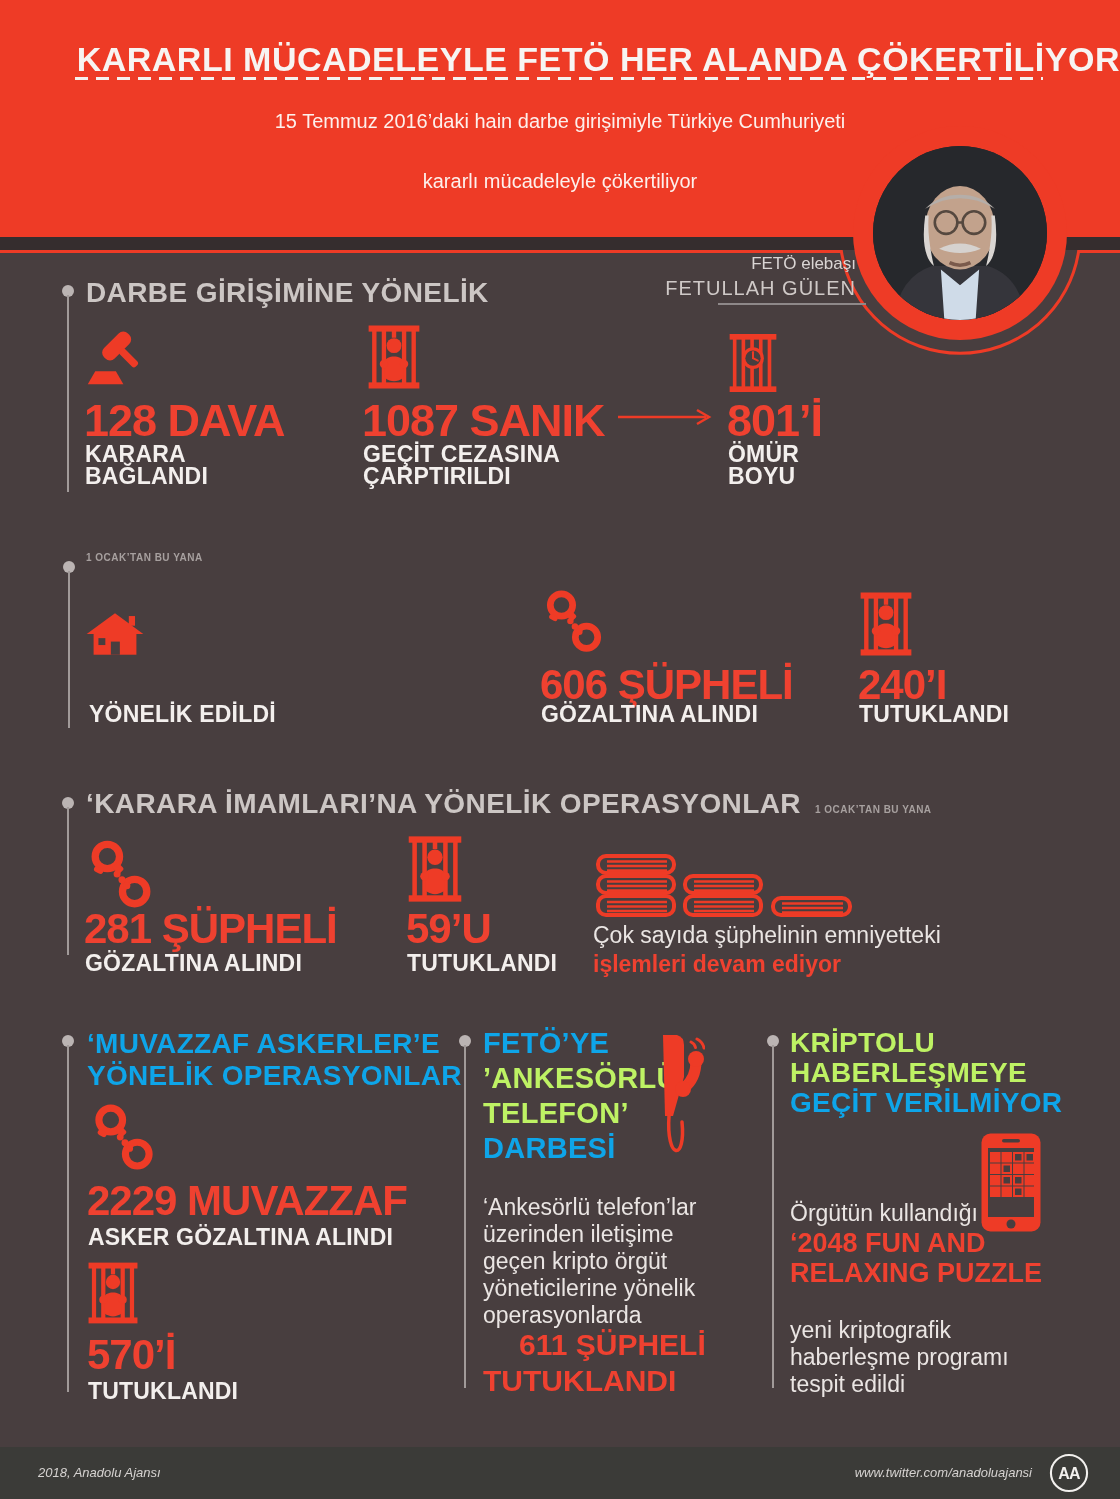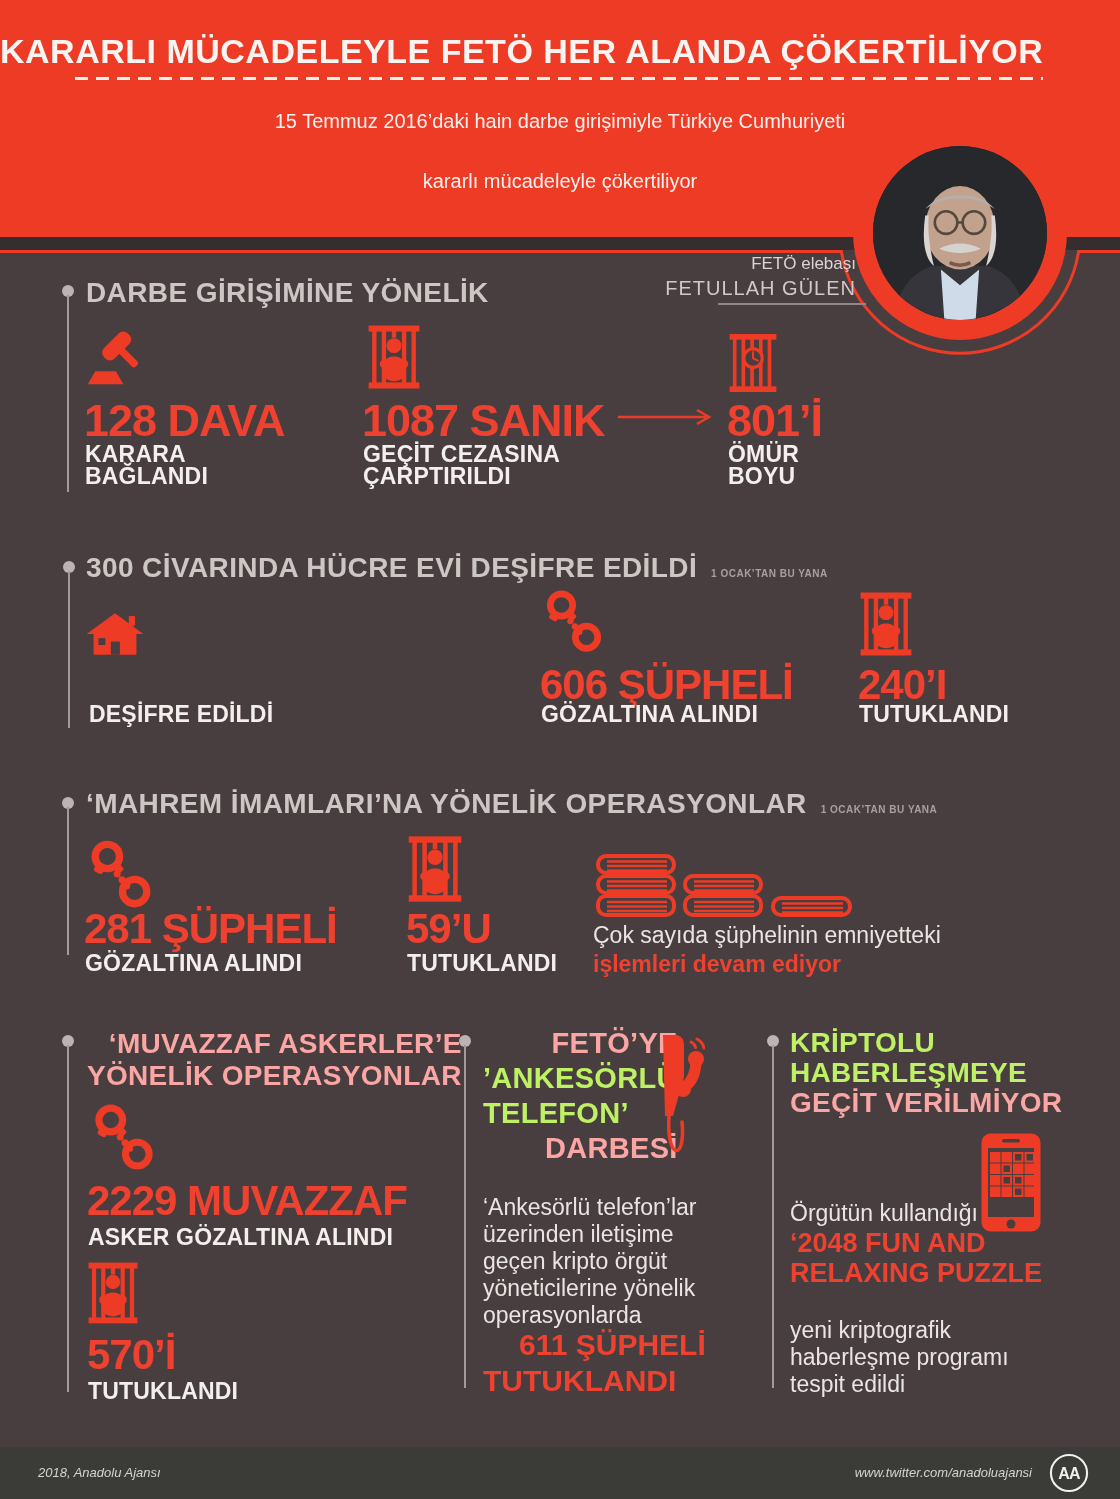--- a/index.html
+++ b/index.html
@@ -6,21 +6,21 @@
   html,body { background:#2b2627; }
   #page {
     position:relative; width:1120px; height:1499px; overflow:hidden;
     background:#483e3f;
     font-family:"Liberation Sans", sans-serif;
   }
   .abs { position:absolute; }
 
   
   #header-band { position:absolute; left:0; top:0; width:1120px; height:237px; background:#ee3b26; }
-  #main-title { position:absolute; left:0; top:32px; width:1120px; text-align:left;
+  #main-title { position:absolute; left:0; top:40px; width:1120px; text-align:right;
     color:#f7f4f2; font-size:34px; font-weight:700; letter-spacing:0.5px; white-space:nowrap; }
   #title-dashes { position:absolute; left:75px; top:77px; width:968px; height:3px;
     background:repeating-linear-gradient(90deg,#f5f1ef 0 13px, rgba(0,0,0,0) 13px 21px); }
   .subtitle-line { position:absolute; left:0; width:1120px; text-align:center;
     color:#fdf0ec; font-size:20px; font-weight:400; white-space:nowrap; }
 
   #dark-strip { position:absolute; left:0; top:237px; width:1120px; height:13px; background:#352d2e; }
 
   
   #badge-circle { position:absolute; left:853px; top:126px; width:214px; height:214px; border-radius:50%; background:#ee3b26; }
@@ -33,21 +33,21 @@
   
   .bullet { position:absolute; width:12px; height:12px; border-radius:50%; background:#bbb4b3; }
   .vline  { position:absolute; width:2px; background:#a19a99; }
   .sec-head { position:absolute; display:flex; align-items:baseline; gap:14px; white-space:nowrap; }
   .sec-title { font-weight:700; color:#ccc6c4; font-size:28px; letter-spacing:0.4px; }
   .sec-note  { font-weight:700; color:#a7a09f; font-size:10px; letter-spacing:0.5px; }
   .num { position:absolute; font-weight:700; color:#ef4130; letter-spacing:-1px; line-height:1; white-space:nowrap; }
   .lbl { position:absolute; font-weight:700; color:#f3efed; font-size:23px; line-height:22px; letter-spacing:0.2px; white-space:nowrap; }
   .colhead { position:absolute; font-weight:700; white-space:nowrap; }
   .colhead div { letter-spacing:0.3px; }
-  .c-gray { color:#fca5a5;text-align:right; }
+  .c-gray { color:#0ea5e9; }
   .c-red  { color:#bef264; }
   .body-txt { position:absolute; color:#eae5e3; font-size:23px; white-space:nowrap; }
   .red-bold { color:#ef4130; font-weight:700; }
 
   
   #footer-band { position:absolute; left:0; top:1447px; width:1120px; height:52px; background:#3b3b38; }
   .footer-txt { position:absolute; top:1465px; color:#d6d3d1; font-size:13px; font-style:italic; white-space:nowrap; }
 </style>
 </head>
 <body>
@@ -151,34 +151,33 @@
         <line x1="32" y1="30" x2="38" y2="33"></line>
     </g>
   </svg>
   <div class="num" style="left:727px;top:398px;font-size:45px;">801’İ</div>
   <div class="lbl" style="left:728px;top:443px;">ÖMÜR</div>
   <div class="lbl" style="left:728px;top:465px;">BOYU</div>
 
   <div class="bullet" style="left:63px;top:561px;"></div>
   <div class="vline" style="left:68px;top:571px;height:157px;"></div>
   <div class="sec-head" style="left:86px;top:552px;">
-    <div class="sec-title">300 CİVARINDA HÜCRE EVİ DEŞİFRE EDİLDİ</div>
     <div class="sec-note">1 OCAK’TAN BU YANA</div>
   </div>
 
   <svg class="abs" style="left:86px;top:612px;" width="58" height="44" viewBox="0 0 84 60">
     <g fill="#ee3b26">
       <rect x="62" y="4" width="9" height="14"></rect>
       <path d="M42 0 L83 30 L1 30 Z"></path>
       <rect x="11" y="30" width="62" height="30"></rect>
     </g>
     <rect x="36" y="41" width="13" height="19" fill="#483e3f"></rect>
     <rect x="18" y="36" width="10" height="10" fill="#483e3f"></rect>
   </svg>
-  <div class="lbl" style="left:89px;top:703px;">DEŞİFRE EDİLDİ</div>
+  <div class="lbl" style="left:89px;top:703px;">YÖNELİK EDİLDİ</div>
 
   <svg class="abs" style="left:540px;top:588px;" width="68" height="68" viewBox="0 0 76 76">
     <g fill="none" stroke="#ee3b26" stroke-width="7.5">
       <circle cx="24" cy="19" r="12.5"></circle>
         <circle cx="52" cy="55" r="12.5"></circle>
     </g>
     <g fill="#ee3b26">
       <rect x="30" y="27" width="10" height="8" rx="2" transform="rotate(45 35 31)"></rect>
       <circle cx="34" cy="37" r="3.6"></circle>
         <circle cx="39" cy="43" r="3.6"></circle>
@@ -203,21 +202,21 @@
       <circle cx="20.5" cy="44" r="4.8"></circle>
         <circle cx="43.5" cy="44" r="4.8"></circle>
     </g>
   </svg>
   <div class="num" style="left:858px;top:664px;font-size:42px;">240’I</div>
   <div class="lbl" style="left:859px;top:703px;">TUTUKLANDI</div>
 
   <div class="bullet" style="left:62px;top:797px;"></div>
   <div class="vline" style="left:67px;top:807px;height:148px;"></div>
   <div class="sec-head" style="left:86px;top:788px;">
-    <div class="sec-title">‘MAHREM İMAMLARI’NA YÖNELİK OPERASYONLAR</div>
+    <div class="sec-title">‘KARARA İMAMLARI’NA YÖNELİK OPERASYONLAR</div>
     <div class="sec-note">1 OCAK’TAN BU YANA</div>
   </div>
 
   <svg class="abs" style="left:84px;top:838px;" width="74" height="74" viewBox="0 0 76 76">
     <g fill="none" stroke="#ee3b26" stroke-width="7.5">
       <circle cx="24" cy="19" r="12.5"></circle>
         <circle cx="52" cy="55" r="12.5"></circle>
     </g>
     <g fill="#ee3b26">
       <rect x="30" y="27" width="10" height="8" rx="2" transform="rotate(45 35 31)"></rect>

